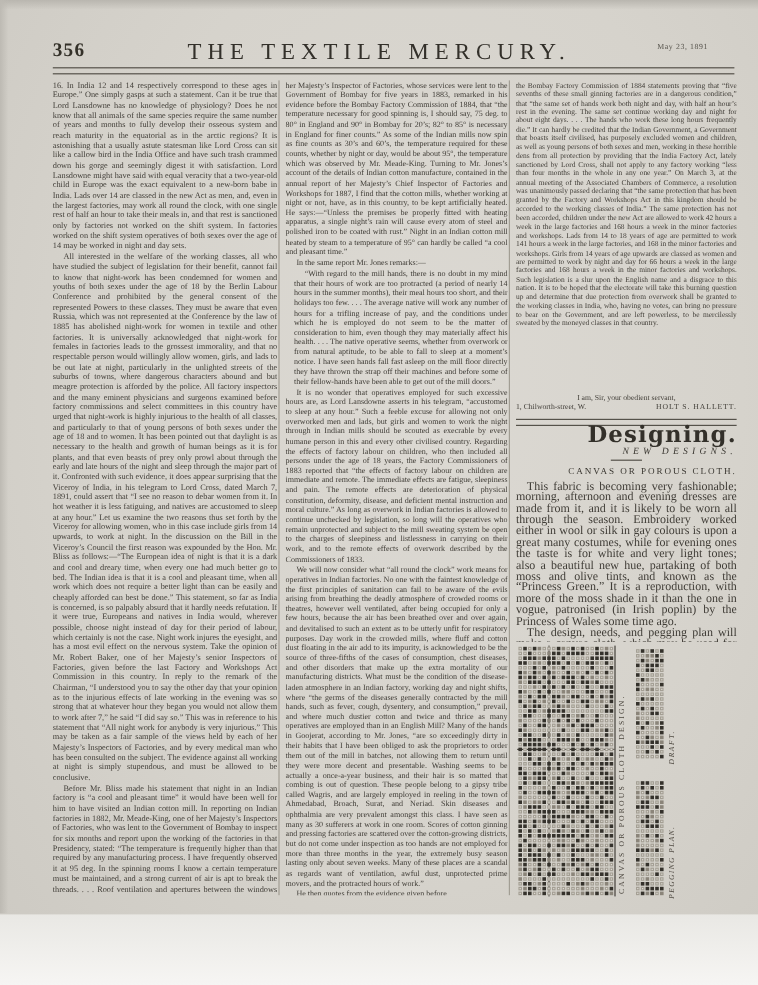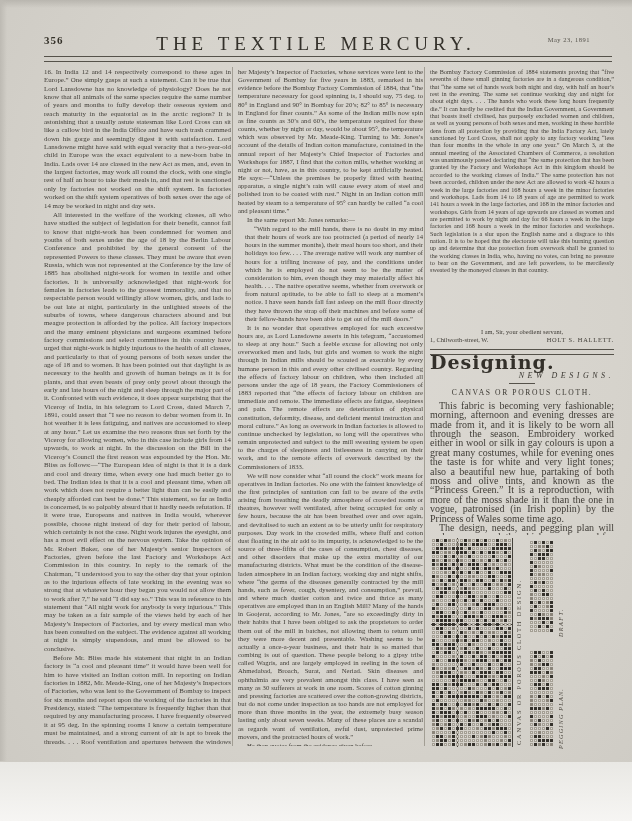--- a/index.html
+++ b/index.html
@@ -18,21 +18,21 @@
   .scan-bottom {
     position:absolute; left:0; right:0; top:762px; height:59px;
     background:linear-gradient(#e9e8e4, #f6f5f3);
   }
   .scan-edge-top { position:absolute; left:0; right:0; top:0; height:8px;
     background:linear-gradient(#b9b6af, rgba(185,182,175,0)); }
   .scan-edge-left { position:absolute; left:0; top:0; bottom:60px; width:7px;
     background:linear-gradient(90deg, #bdbab3, rgba(189,186,179,0)); }
 
   
-  .pagenum { position:absolute; left:44px; top:34px; font-size:11px; font-weight:bold; letter-spacing:1px; color:#343129; }
+  .pagenum { position:absolute; left:44px; top:34px; font-size:16px; font-weight:bold; letter-spacing:1px; color:#343129; }
   .masthead { position:absolute; left:120px; right:120px; top:33px; text-align:center;
     font-size:19px; letter-spacing:5px; color:#33302a; white-space:nowrap; }
   .issue-date { position:absolute; right:42px; top:36px; font-size:6.5px; letter-spacing:0.5px; color:#55524b; }
   .head-rule { position:absolute; left:44px; width:568px; top:56px; height:4px;
     border-top:1.6px solid #55524a; border-bottom:1px solid #55524a; }
 
   
   .col { position:absolute; top:68px; text-align:justify; overflow:hidden;
     color:#403d37; }
   .col p { margin:0 0 1px 0; text-indent:9px; }
@@ -44,25 +44,25 @@
   .divider { position:absolute; top:67px; width:1px; height:679px; background:#a29e94; }
   .div1 { left:232px; } .div2 { left:424px; }
 
   
   .letter-body { height:258px; overflow:hidden; }
   .signature { margin-top:2px; font-size:6.4px; }
   .valediction { text-align:center; text-indent:0 !important; }
   .sig-line { display:flex; justify-content:space-between; margin-top:1px; }
   .sig-name { letter-spacing:0.8px; }
   .section-rule { margin:5px 0 4px 0; height:4px; border-top:1.4px solid #55524a; border-bottom:0.9px solid #55524a; }
-  .designing-title { text-align:left; font-family:"DejaVu Serif", serif; font-weight:bold;
+  .designing-title { text-align:right; font-family:"DejaVu Serif", serif; font-weight:bold;
     font-size:19px; letter-spacing:1px; color:#33302a; margin:2px 0 6px 0; }
   .new-designs { text-align:right; font-style:italic; font-size:8px; letter-spacing:3.5px; color:#3b3832; }
   .small-rule { width:26px; height:1px; background:#55524a; margin:4px auto 5px auto; }
-  .article-title { text-align:center; font-size:7.6px; letter-spacing:1.6px; color:#3b3832; margin-bottom:4px; }
+  .article-title { text-align:right; font-size:7.6px; letter-spacing:1.6px; color:#3b3832; margin-bottom:4px; }
   .designing-text { font-size:10px; line-height:9.4px; text-align:justify; height:134px; overflow:hidden; }
   .designing-text p { margin:0; text-indent:9px; }
 
   
   .figure { position:relative; height:212px; margin-top:4px; }
   .pgrid { display:grid; gap:1px; position:absolute; }
   .pgrid i { display:block; width:3px; height:3px; box-sizing:border-box; }
   .cD { background:#35322c; }
   .cM { background:#8b857a; }
   .cL { background:#dedbd4; border:1px solid #a49f94; }

